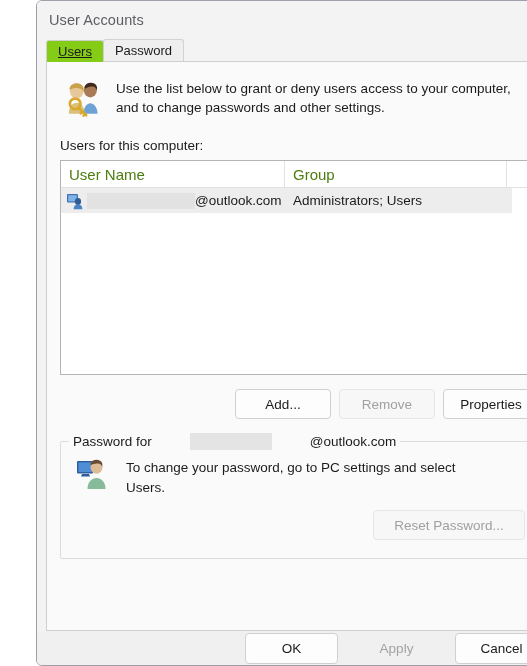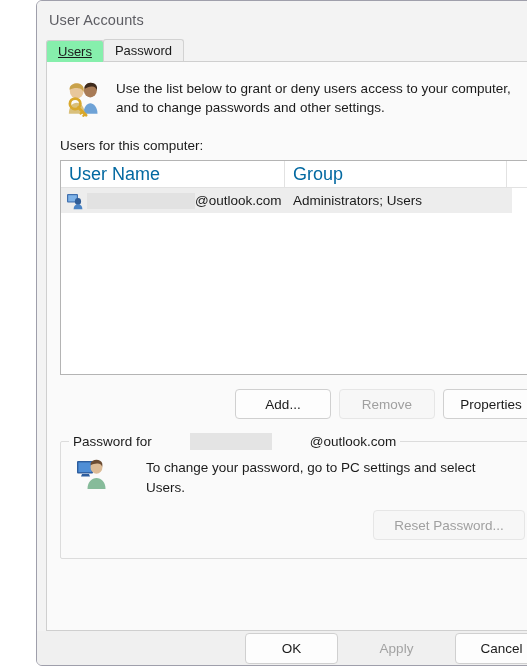--- a/index.html
+++ b/index.html
@@ -83,21 +83,21 @@
     color: #1b1b1b;
     display: flex;
     align-items: center;
     border: 1px solid #d2d2d2;
     border-bottom: none;
     border-radius: 3px 3px 0 0;
     background: #efefef;
     position: relative;
   }
   .tab.active {
-    background: #86efac;
+    background: #84cc16;
     border-color: #cfcfcf;
     z-index: 4;
     margin-bottom: -1px;
     padding-bottom: 1px;
     text-decoration: underline;
   }
   .tab + .tab { margin-left: -1px; }
 
   
   .panel {
@@ -146,22 +146,22 @@
   .lv-header {
     display: flex;
     height: 26px;
     border-bottom: 1px solid #e2e2e2;
     background: #ffffff;
   }
   .lv-col {
     box-sizing: border-box;
     display: flex;
     align-items: center;
-    font-size: 18px;
-    color: #0369a1;
+    font-size: 15px;
+    color: #4d7c0f;
     padding-left: 8px;
     border-right: 1px solid #e2e2e2;
     height: 100%;
   }
   .lv-col.c1 { width: 224px; }
   .lv-col.c2 { width: 222px; }
   .lv-col.c3 { flex: 1; border-right: none; }
 
   .lv-row {
     display: flex;
@@ -245,21 +245,20 @@
     display: flex;
     align-items: center;
     gap: 16px;
     white-space: nowrap;
     text-align: center;
   }
   .gb-legend .sp { display: inline-block; width: 6px; }
   .gb-body {
     display: flex;
     align-items: flex-start;
-    gap: 20px;
   }
   .gb-icon { flex: 0 0 34px; height: 32px; margin-left: 2px; }
   .gb-text {
     margin-left: 16px;
     font-size: 13.5px;
     line-height: 20px;
     color: #1b1b1b;
     max-width: 370px;
   }
   .gb-buttons {

